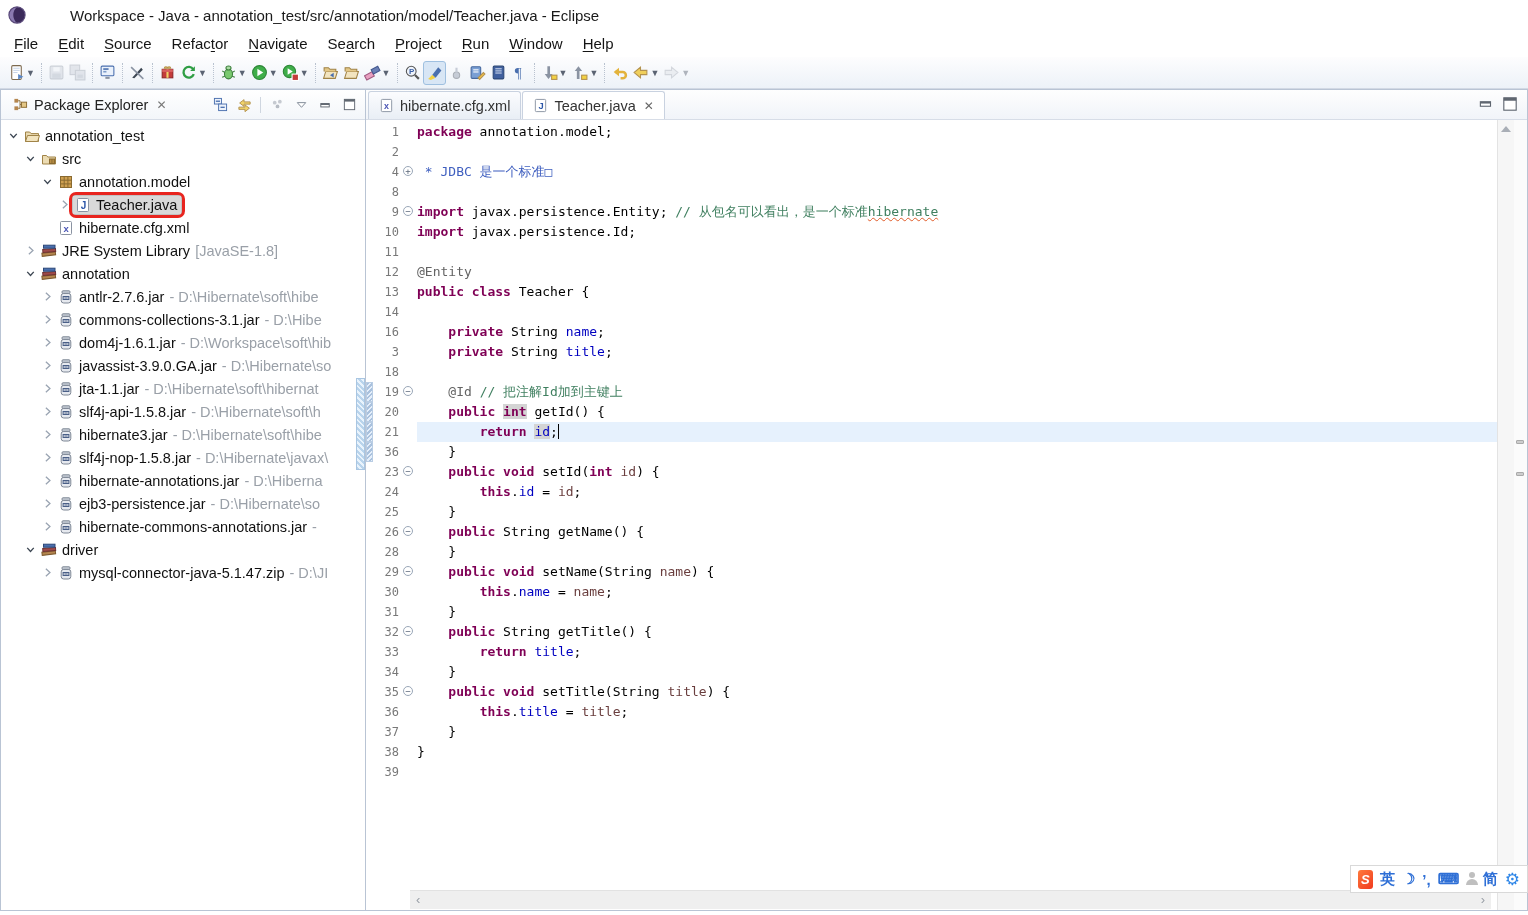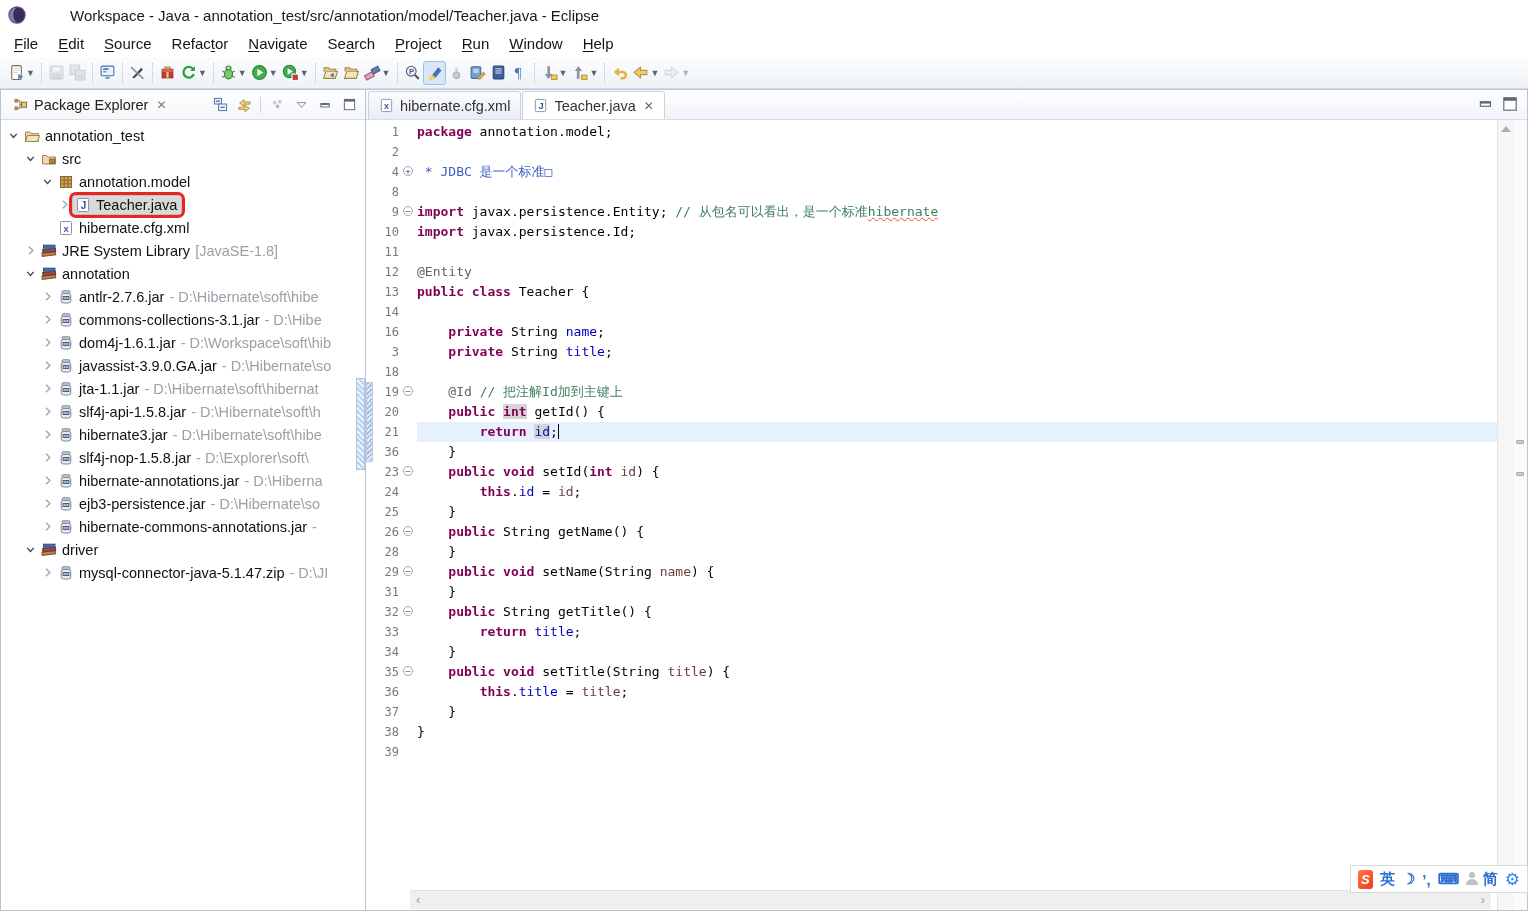--- a/index.html
+++ b/index.html
@@ -671,21 +671,21 @@
                 <svg viewBox="0 0 16 16">
                   <rect x="4" y="1.8" width="8" height="2.6" rx="1" fill="#c9cfd8" stroke="#7d8694"></rect>
                   <rect x="3.2" y="4.4" width="9.6" height="9.6" rx="2.5" fill="#e6e9ef" stroke="#7d8694"></rect>
                   <rect x="4.6" y="7" width="6.8" height="4" fill="#4a5f87"></rect>
                   <circle cx="6.2" cy="9" r=".8" fill="#fff"></circle>
                   <circle cx="8" cy="9" r=".8" fill="#fff"></circle>
                   <circle cx="9.8" cy="9" r=".8" fill="#fff"></circle>
                 </svg>
               </span>
               <span>slf4j-nop-1.5.8.jar</span>
-              <span class="tree-detail">- D:\Explorer\soft\</span>
+              <span class="tree-detail">- D:\Hibernate\javax\</span>
             </span>
           </div>
           <div class="tree-row">
             <span style="width: 38px; flex: 0 0 auto;"></span>
             <span class="chev">
               <svg viewBox="0 0 16 16">
                 <path d="M6 3.5L11 8l-5 4.5" fill="none" stroke="#9aa4b2" stroke-width="1.6"></path>
               </svg>
             </span>
             <span class="row-inner">
@@ -841,20 +841,21 @@
             <div class="code-row"><div class="rcell range"></div><div class="num">19</div><div class="fold"><span class="fi">−</span></div><div class="txt"><span class="tk-pl">    </span><span class="tk-an">@Id</span><span class="tk-pl"> </span><span class="tk-cm">// 把注解Id加到主键上</span></div></div>
             <div class="code-row"><div class="rcell range"></div><div class="num">20</div><div class="fold"></div><div class="txt"><span class="tk-pl">    </span><span class="tk-kw">public</span><span class="tk-pl"> </span><span class="tk-kw occ">int</span><span class="tk-pl"> getId() {</span></div></div>
             <div class="code-row current"><div class="rcell range"></div><div class="num">21</div><div class="fold"></div><div class="txt"><span class="tk-pl">        </span><span class="tk-kw">return</span><span class="tk-pl"> </span><span class="tk-fd occ">id</span><span class="tk-pl">;</span><span class="caret"></span></div></div>
             <div class="code-row"><div class="rcell range"></div><div class="num">36</div><div class="fold"></div><div class="txt"><span class="tk-pl">    }</span></div></div>
             <div class="code-row"><div class="rcell"></div><div class="num">23</div><div class="fold"><span class="fi">−</span></div><div class="txt"><span class="tk-pl">    </span><span class="tk-kw">public</span><span class="tk-pl"> </span><span class="tk-kw">void</span><span class="tk-pl"> setId(</span><span class="tk-kw">int</span><span class="tk-pl"> </span><span class="tk-pm">id</span><span class="tk-pl">) {</span></div></div>
             <div class="code-row"><div class="rcell"></div><div class="num">24</div><div class="fold"></div><div class="txt"><span class="tk-pl">        </span><span class="tk-kw">this</span><span class="tk-pl">.</span><span class="tk-fd">id</span><span class="tk-pl"> = </span><span class="tk-pm">id</span><span class="tk-pl">;</span></div></div>
             <div class="code-row"><div class="rcell"></div><div class="num">25</div><div class="fold"></div><div class="txt"><span class="tk-pl">    }</span></div></div>
             <div class="code-row"><div class="rcell"></div><div class="num">26</div><div class="fold"><span class="fi">−</span></div><div class="txt"><span class="tk-pl">    </span><span class="tk-kw">public</span><span class="tk-pl"> String getName() {</span></div></div>
             <div class="code-row"><div class="rcell"></div><div class="num">28</div><div class="fold"></div><div class="txt"><span class="tk-pl">    }</span></div></div>
             <div class="code-row"><div class="rcell"></div><div class="num">29</div><div class="fold"><span class="fi">−</span></div><div class="txt"><span class="tk-pl">    </span><span class="tk-kw">public</span><span class="tk-pl"> </span><span class="tk-kw">void</span><span class="tk-pl"> setName(String </span><span class="tk-pm">name</span><span class="tk-pl">) {</span></div></div>
+            <div class="code-row"><div class="rcell"></div><div class="num">30</div><div class="fold"></div><div class="txt"><span class="tk-pl">        </span><span class="tk-kw">this</span><span class="tk-pl">.</span><span class="tk-fd">name</span><span class="tk-pl"> = </span><span class="tk-pm">name</span><span class="tk-pl">;</span></div></div>
             <div class="code-row"><div class="rcell"></div><div class="num">31</div><div class="fold"></div><div class="txt"><span class="tk-pl">    }</span></div></div>
             <div class="code-row"><div class="rcell"></div><div class="num">32</div><div class="fold"><span class="fi">−</span></div><div class="txt"><span class="tk-pl">    </span><span class="tk-kw">public</span><span class="tk-pl"> String getTitle() {</span></div></div>
             <div class="code-row"><div class="rcell"></div><div class="num">33</div><div class="fold"></div><div class="txt"><span class="tk-pl">        </span><span class="tk-kw">return</span><span class="tk-pl"> </span><span class="tk-fd">title</span><span class="tk-pl">;</span></div></div>
             <div class="code-row"><div class="rcell"></div><div class="num">34</div><div class="fold"></div><div class="txt"><span class="tk-pl">    }</span></div></div>
             <div class="code-row"><div class="rcell"></div><div class="num">35</div><div class="fold"><span class="fi">−</span></div><div class="txt"><span class="tk-pl">    </span><span class="tk-kw">public</span><span class="tk-pl"> </span><span class="tk-kw">void</span><span class="tk-pl"> setTitle(String </span><span class="tk-pm">title</span><span class="tk-pl">) {</span></div></div>
             <div class="code-row"><div class="rcell"></div><div class="num">36</div><div class="fold"></div><div class="txt"><span class="tk-pl">        </span><span class="tk-kw">this</span><span class="tk-pl">.</span><span class="tk-fd">title</span><span class="tk-pl"> = </span><span class="tk-pm">title</span><span class="tk-pl">;</span></div></div>
             <div class="code-row"><div class="rcell"></div><div class="num">37</div><div class="fold"></div><div class="txt"><span class="tk-pl">    }</span></div></div>
             <div class="code-row"><div class="rcell"></div><div class="num">38</div><div class="fold"></div><div class="txt"><span class="tk-pl">}</span></div></div>
             <div class="code-row"><div class="rcell"></div><div class="num">39</div><div class="fold"></div><div class="txt"></div></div>
           </div>

